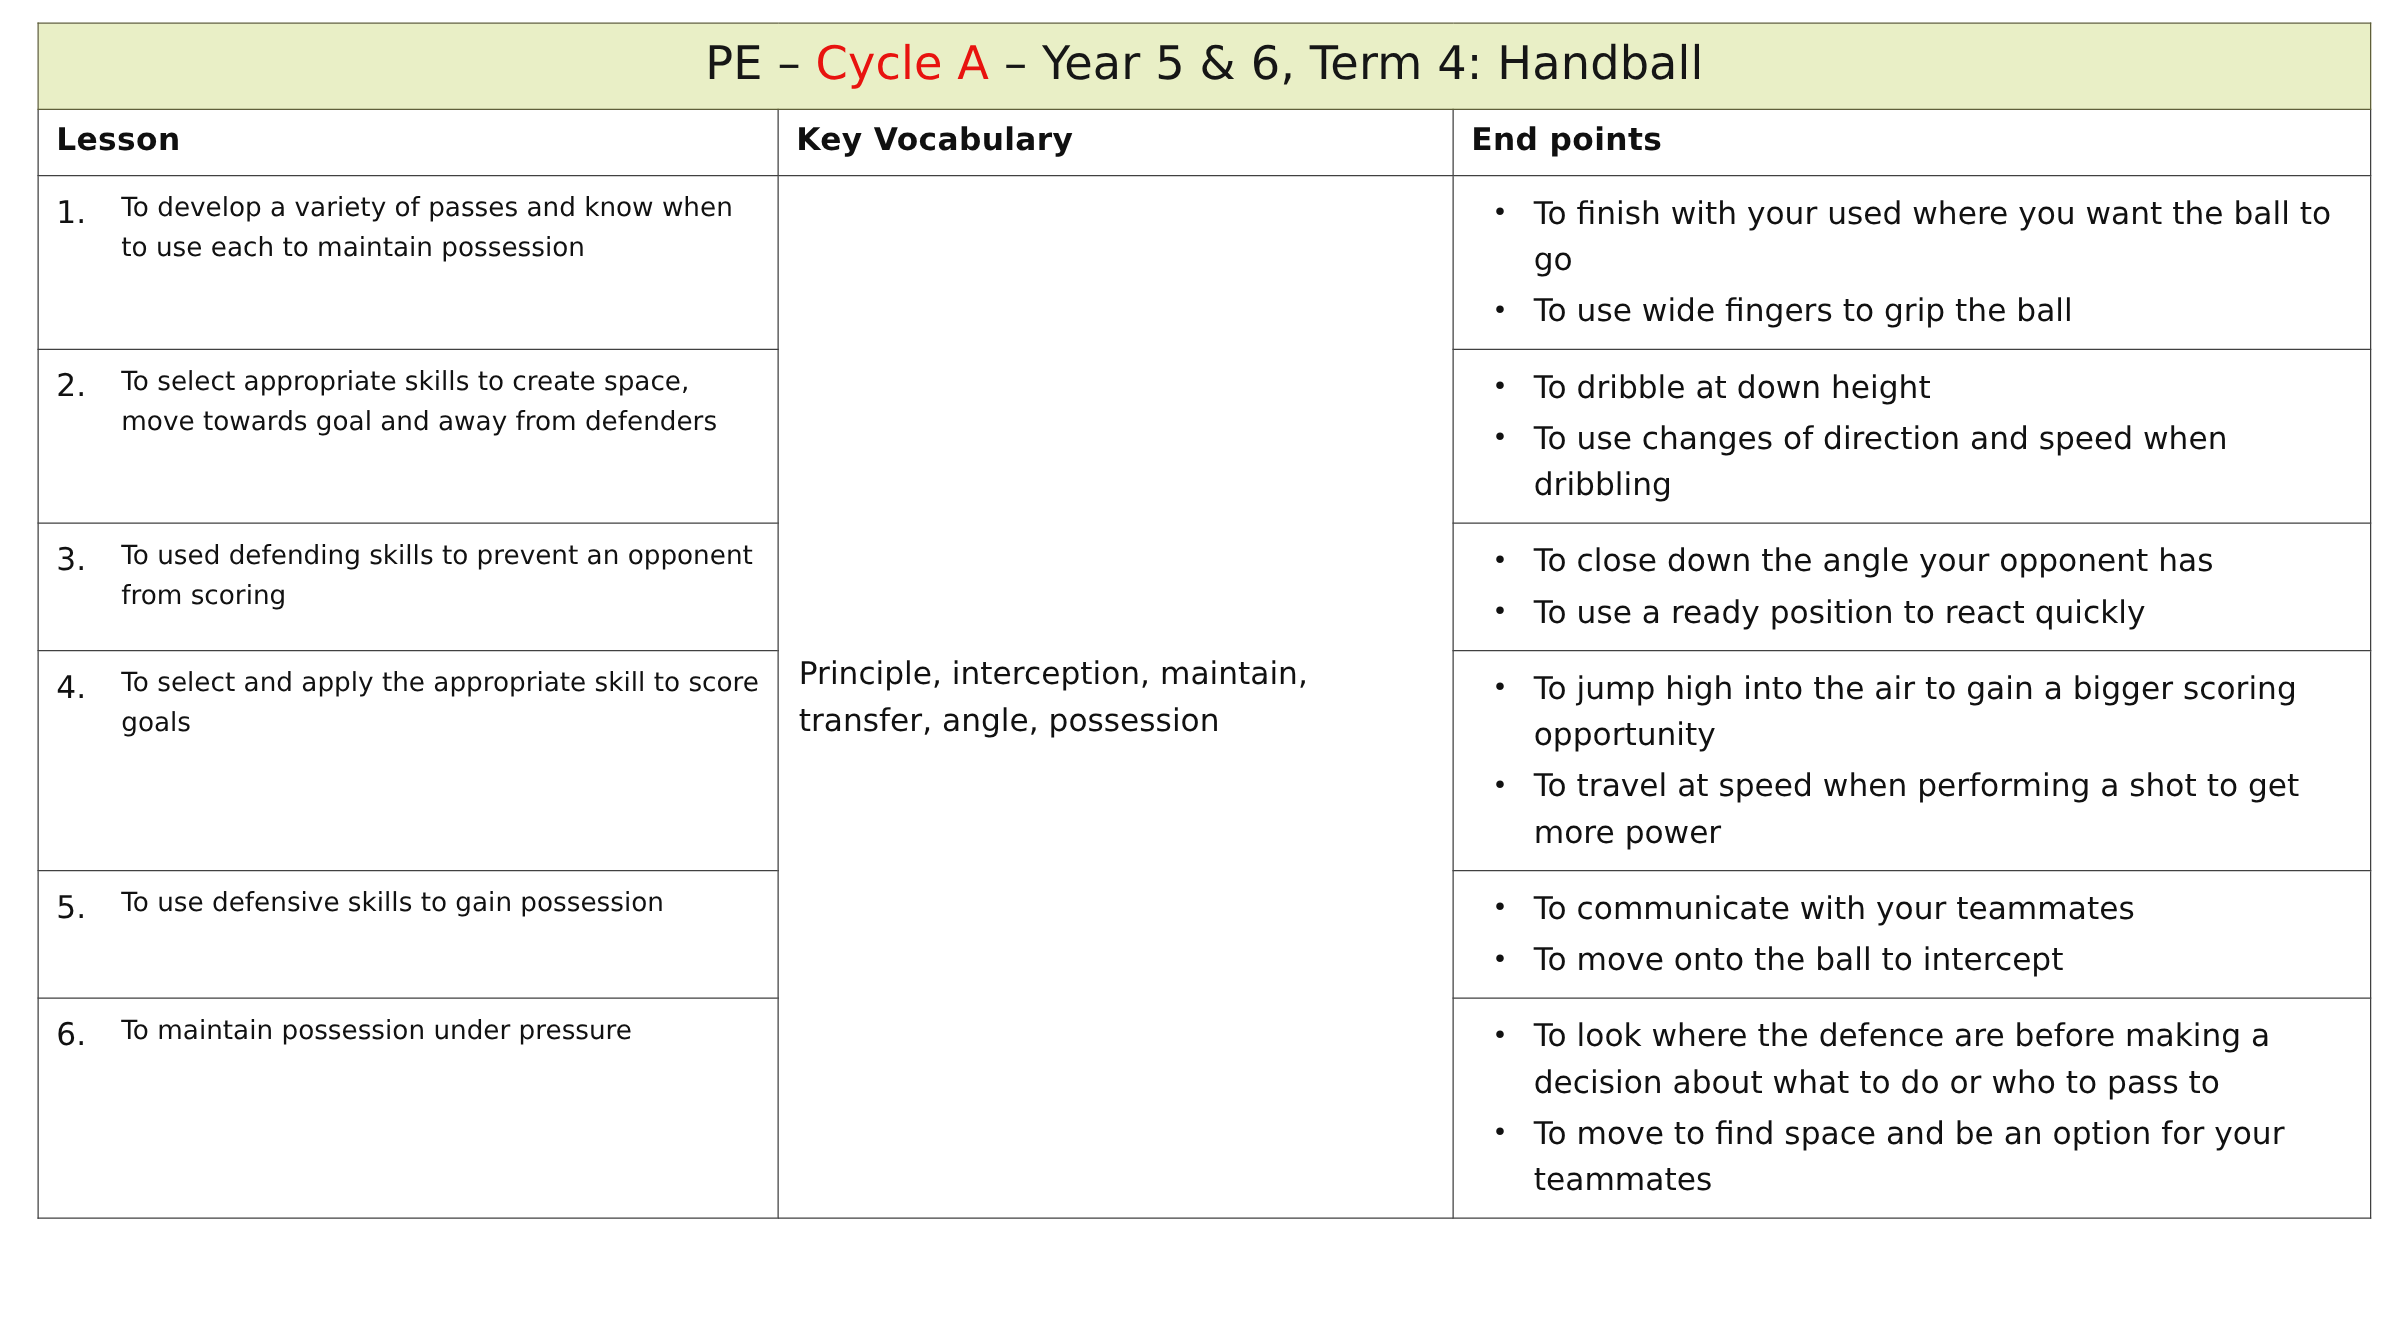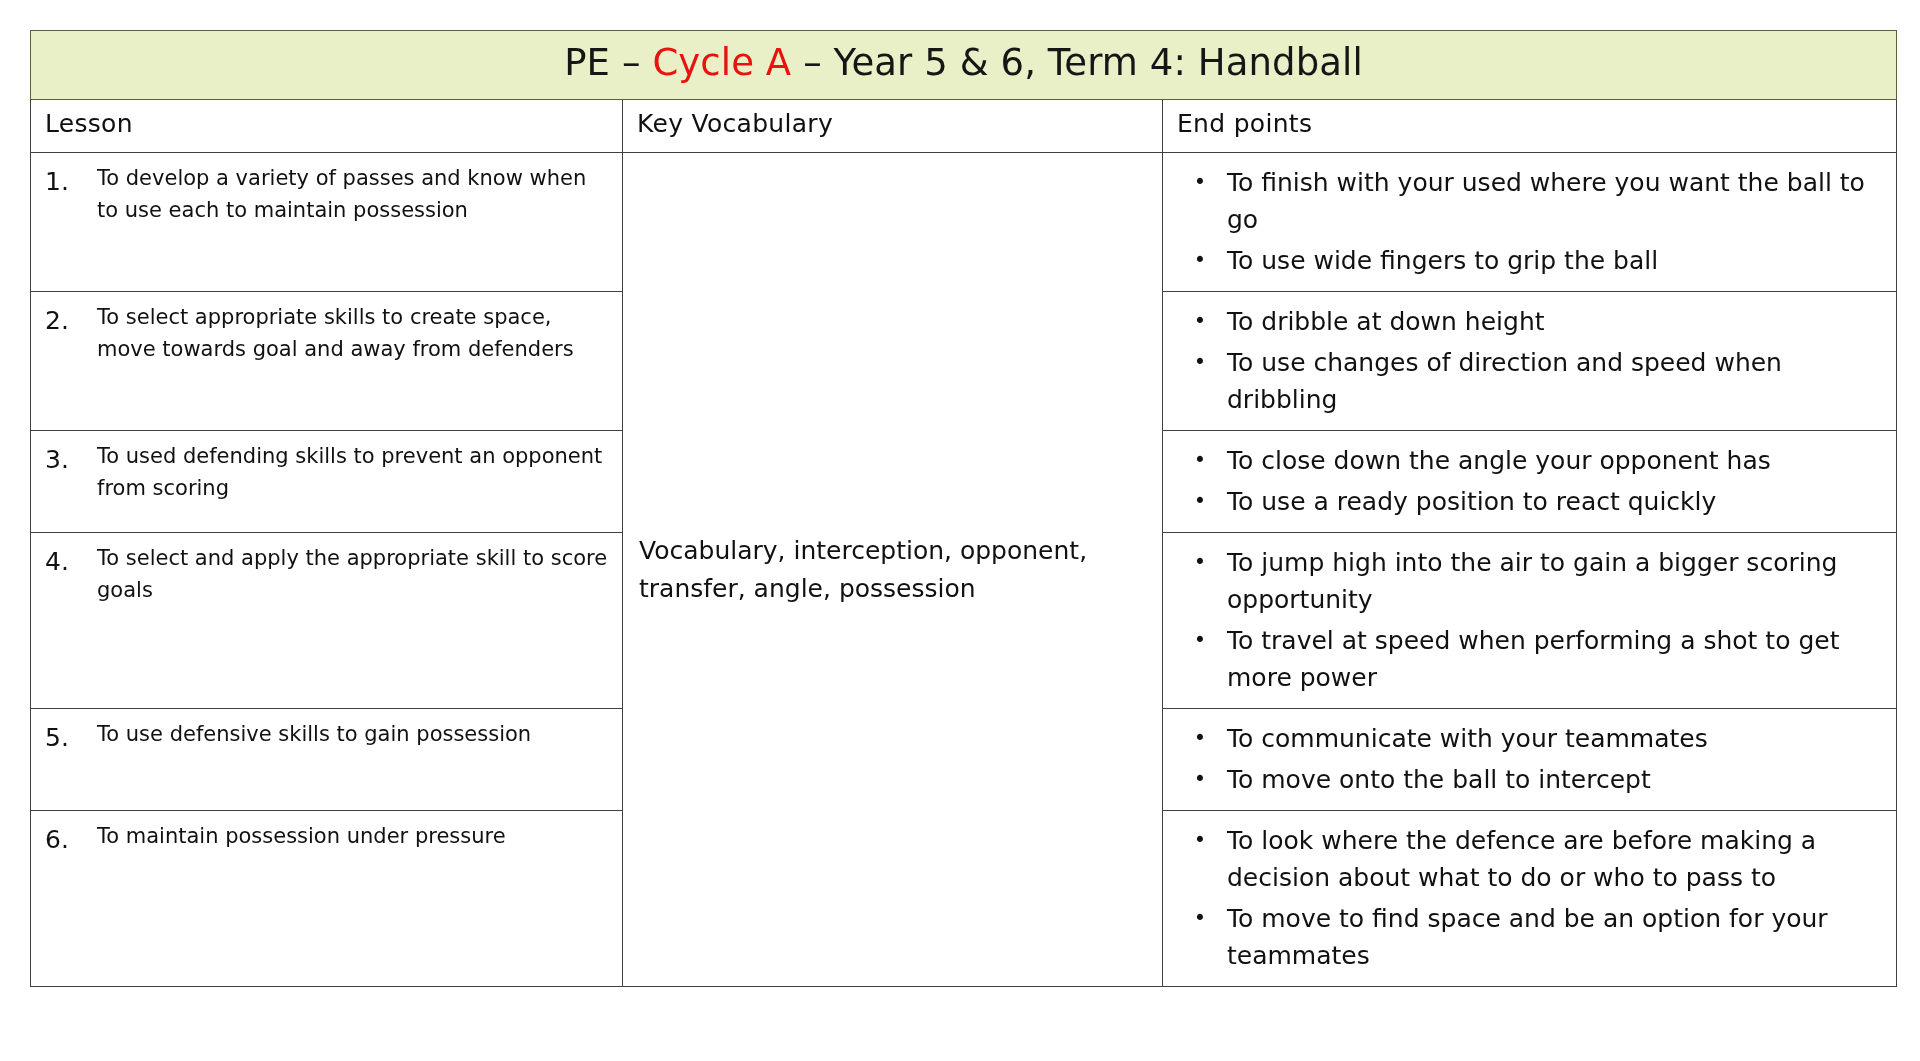--- a/index.html
+++ b/index.html
@@ -12,21 +12,21 @@
     width: 1920px;
     height: 1061px;
     font-family: "DejaVu Sans", sans-serif;
     overflow: hidden;
   }
   .page {
     position: relative;
     width: 1920px;
     height: 1061px;
     box-sizing: border-box;
-    padding: 30px 24px 0 30px;
+    padding: 18px 24px 0 30px;
   }
   table.overview {
     width: 1866px;
     border-collapse: collapse;
     table-layout: fixed;
     background: #ffffff;
   }
   table.overview td,
   table.overview th {
     border: 1px solid #404040;
@@ -47,21 +47,21 @@
     line-height: 1.12;
     color: #161616;
     font-family: "DejaVu Sans", sans-serif;
     letter-spacing: 0.1px;
     white-space: nowrap;
   }
   .title-accent { color: #e8130f; }
   
   .col-head {
     font-size: 25px;
-    font-weight: normal;
+    font-weight: bold;
     color: #101010;
     text-align: left;
     padding: 9px 0 7px 14px !important;
     height: 36px;
     letter-spacing: 0.3px;
   }
   
   .c-lesson   { width: 592px; }
   .c-vocab    { width: 540px; }
   .c-endpts   { width: 734px; }
@@ -156,21 +156,21 @@
       </tr>
 
       <tr class="r1">
         <td class="lesson-cell">
           <div class="lesson-row-inner">
             <span class="lesson-num">1.</span>
             <span class="lesson-text">To develop a variety of passes and know when to use each to maintain possession</span>
           </div>
         </td>
         <td class="vocab-cell" rowspan="6">
-          <div class="vocab-text">Vocabulary, interception, opponent, transfer, angle, possession</div>
+          <div class="vocab-text">Principle, interception, maintain, transfer, angle, possession</div>
         </td>
         <td class="endpoint-cell">
           <ul class="endpoints">
             <li>
                 <span class="bullet">•</span>
                 <span class="ep-text">To finish with your used where you want the ball to go</span>
               </li>
             <li>
                 <span class="bullet">•</span>
                 <span class="ep-text">To use wide fingers to grip the ball</span>

